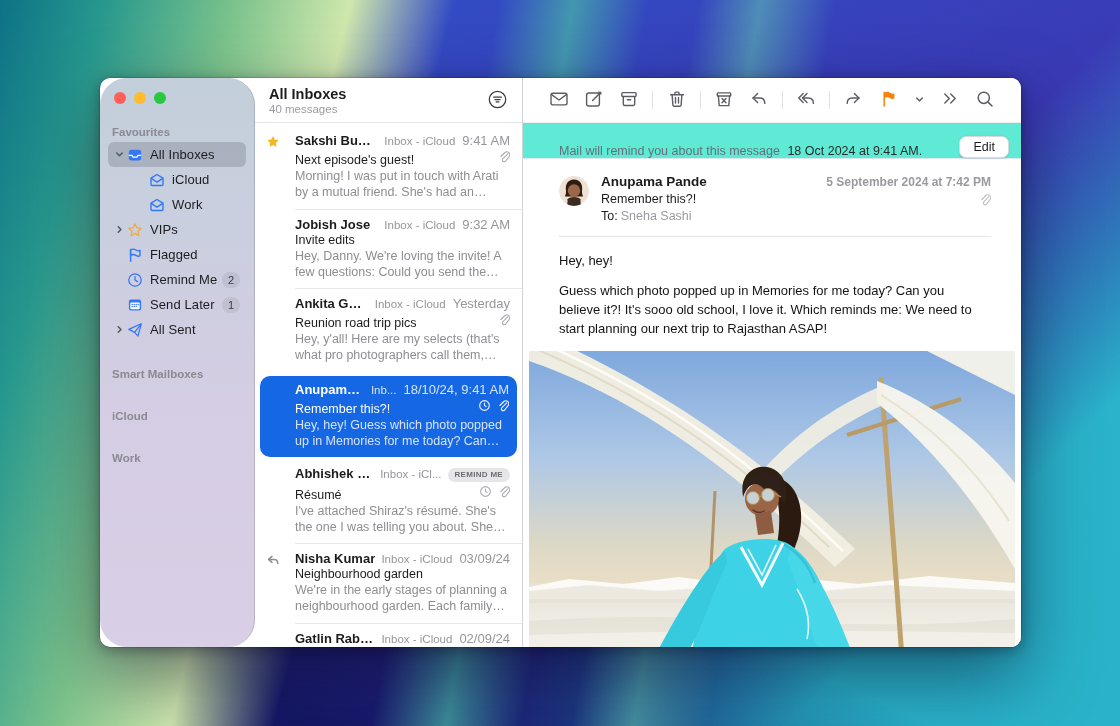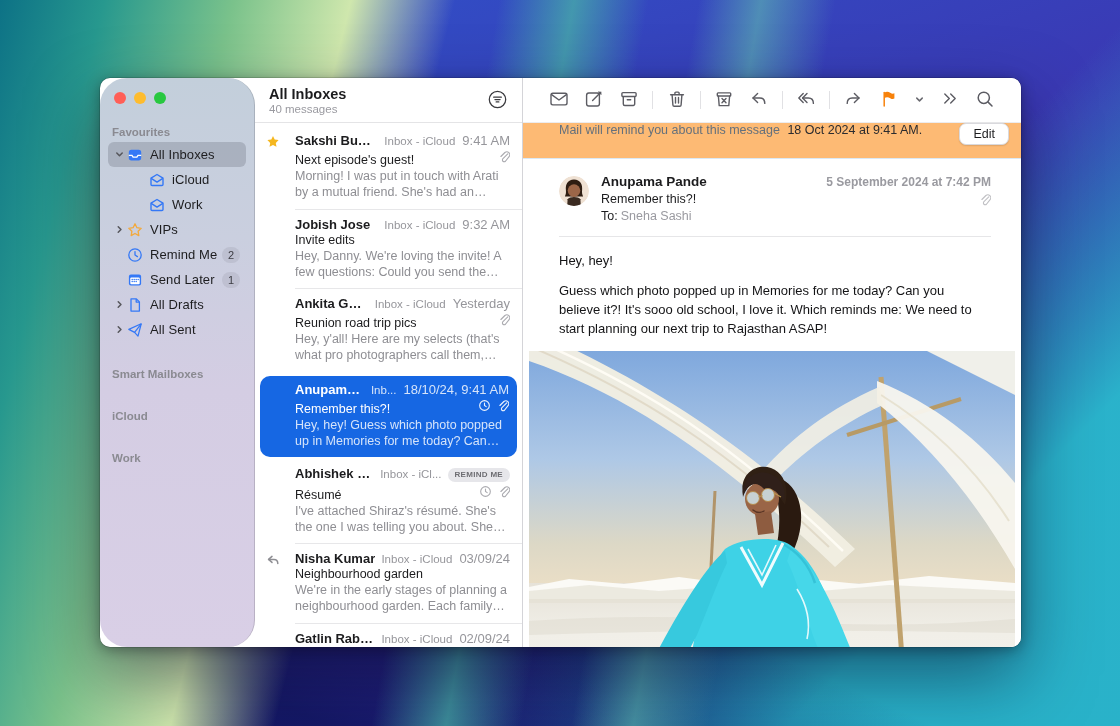--- a/index.html
+++ b/index.html
@@ -95,21 +95,21 @@
   .msg.selected .m-icons{ color:rgba(255,255,255,.92); }
 
   
   .content-pane{ flex:1; display:flex; flex-direction:column; background:#fff; min-width:0; }
   .toolbar{ height:45px; flex:0 0 45px; display:flex; align-items:center; padding:0 24px; justify-content:space-between; border-bottom:1px solid #ececee; }
   .tb-btn{ background:none; border:none; padding:2px; color:#5c5c63; display:flex; align-items:center; cursor:default; }
   .tb-btn svg{ width:20px; height:20px; }
   .tb-btn.small svg{ width:11px; height:11px; }
   .tb-sep{ width:1px; height:18px; background:#e1e1e4; }
 
-  .banner{ height:36px; flex:0 0 36px; background:#fdba74; border-bottom:1px solid #dbe9f4; display:flex; align-items:flex-start; padding:0 12px 0 36px; }
+  .banner{ height:36px; flex:0 0 36px; background:#5eead4; border-bottom:1px solid #dbe9f4; display:flex; align-items:flex-end; padding:16px 12px 0 36px; }
   .banner-text{ flex:1; font-size:12.5px; }
   .bt-plain{ color:#64707c; }
   .bt-strong{ color:#2b2b2e; font-weight:500; margin-left:4px; }
   .edit-btn{
     font-family:inherit; font-size:12.5px; color:#1c1c1e; background:#fff; border:1px solid #d9d9dd;
     border-radius:7px; padding:3px 13px; box-shadow:0 .5px 1.5px rgba(0,0,0,.12); cursor:default;
   }
 
   .mail-header{ display:flex; padding:15px 30px 0 36px; }
   .avatar{ width:30px; height:30px; border-radius:50%; overflow:hidden; flex:0 0 30px; margin-top:2px; }
@@ -194,20 +194,31 @@
               <svg viewBox="0 0 16 16" fill="none" stroke="#f3a93c" stroke-width="1.3" stroke-linejoin="round">
                 <path d="M8 1.8 L9.9 5.7 L14.2 6.3 L11.1 9.3 L11.8 13.6 L8 11.5 L4.2 13.6 L4.9 9.3 L1.8 6.3 L6.1 5.7 Z"></path>
               </svg>
             </span>
     <span class="sb-label">VIPs</span>
 
   </div>
           <div class="sb-item">
     <span class="sb-chev"></span>
     <span class="sb-icon">
+              <svg viewBox="0 0 16 16" fill="none" stroke="#3478f6" stroke-width="1.4" stroke-linecap="round" stroke-linejoin="round">
+                <path d="M3.6 14.2 V2.4"></path>
+                <path d="M3.6 3 C5.4 1.8 7.1 1.8 8.9 3 C10.5 4.1 11.9 4.1 13 3.3 V8.7 C11.9 9.5 10.5 9.5 8.9 8.4 C7.1 7.2 5.4 7.2 3.6 8.4 Z"></path>
+              </svg>
+            </span>
+    <span class="sb-label">Flagged</span>
+
+  </div>
+          <div class="sb-item">
+    <span class="sb-chev"></span>
+    <span class="sb-icon">
               <svg viewBox="0 0 16 16" fill="none" stroke="#3478f6" stroke-width="1.3">
                 <circle cx="8" cy="8" r="6.2"></circle>
                 <path d="M8 4.6 V8 L10.4 9.6" stroke-linecap="round"></path>
               </svg>
             </span>
     <span class="sb-label">Remind Me</span>
     <span class="sb-badge">2</span>
   </div>
           <div class="sb-item">
     <span class="sb-chev"></span>
@@ -221,35 +232,20 @@
                   <circle cx="9.2" cy="7.5" r=".75"></circle>
                   <circle cx="11.2" cy="7.5" r=".75"></circle>
                   <circle cx="5.2" cy="9.6" r=".75"></circle>
                   <circle cx="7.2" cy="9.6" r=".75"></circle>
                   <circle cx="9.2" cy="9.6" r=".75"></circle>
                 </g>
               </svg>
             </span>
     <span class="sb-label">Send Later</span>
     <span class="sb-badge">1</span>
-  </div>
-          <div class="sb-item">
-    <span class="sb-chev">
-              <svg viewBox="0 0 10 10" fill="none" stroke="#57575c" stroke-width="1.7" stroke-linecap="round" stroke-linejoin="round">
-                <path d="M3.6 2 L6.6 5 L3.6 8"></path>
-              </svg>
-            </span>
-    <span class="sb-icon">
-              <svg viewBox="0 0 16 16" fill="none" stroke="#3478f6" stroke-width="1.3" stroke-linejoin="round">
-                <path d="M4 1.9 H9.4 L12.4 4.9 V14.1 H4 Z"></path>
-                <path d="M9.2 2.1 V5.1 H12.2"></path>
-              </svg>
-            </span>
-    <span class="sb-label">All Drafts</span>
-
   </div>
           <div class="sb-item">
     <span class="sb-chev">
               <svg viewBox="0 0 10 10" fill="none" stroke="#57575c" stroke-width="1.7" stroke-linecap="round" stroke-linejoin="round">
                 <path d="M3.6 2 L6.6 5 L3.6 8"></path>
               </svg>
             </span>
     <span class="sb-icon">
               <svg viewBox="0 0 16 16" fill="none" stroke="#3478f6" stroke-width="1.25" stroke-linejoin="round">
                 <path d="M1.8 7.4 L14.2 1.8 L11 14.2 L7.6 10.4 Z"></path>

